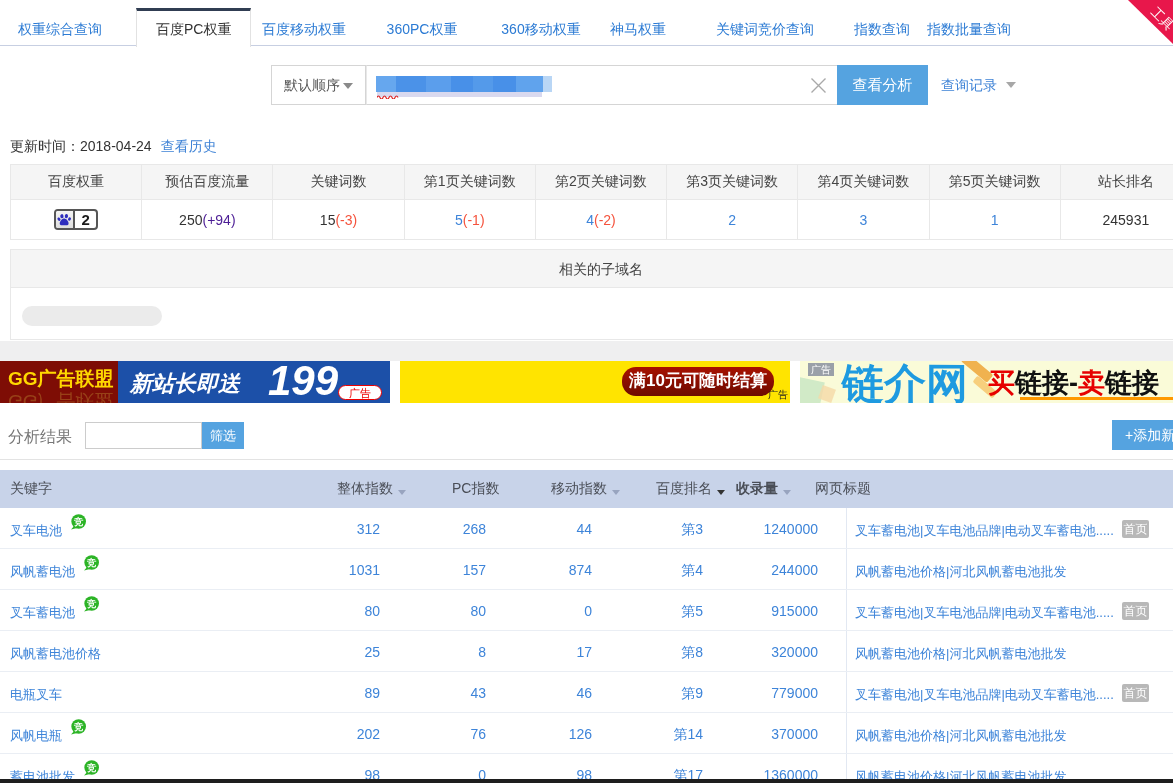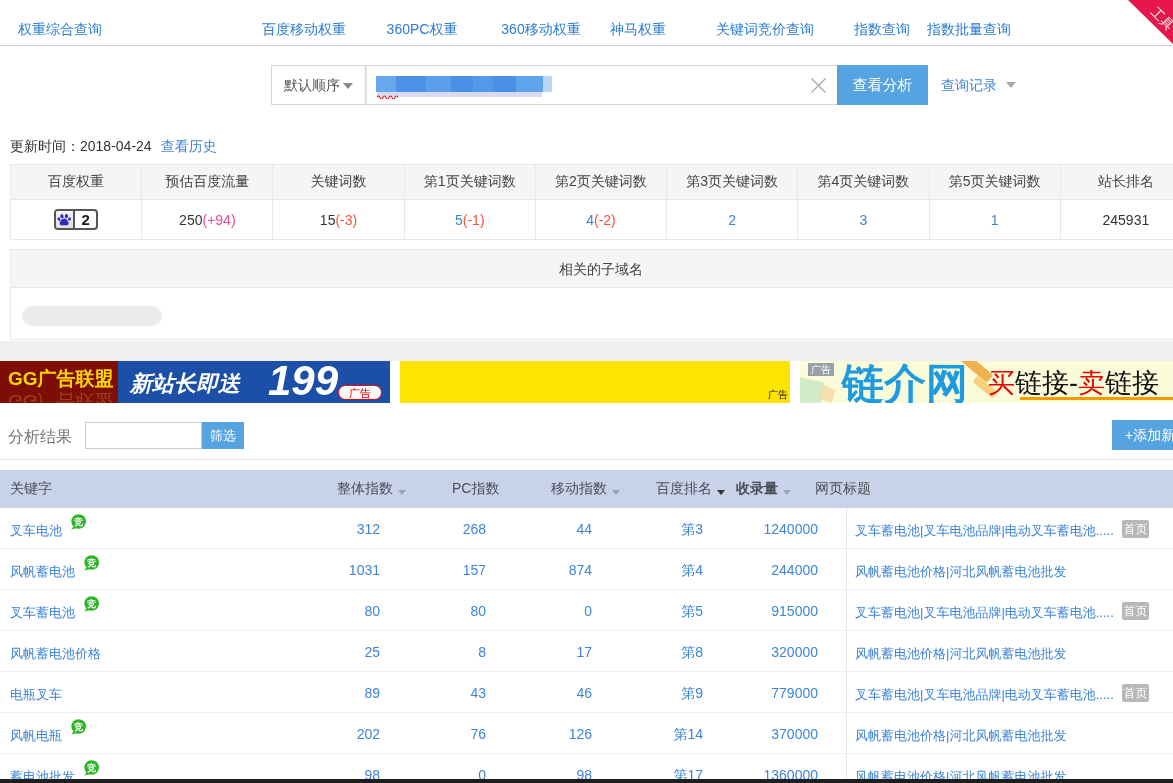--- a/index.html
+++ b/index.html
@@ -40,21 +40,21 @@
 
 
 #updrow { position:absolute; left:10px; top:138px; font-size:14px; color:#333; }
 #updrow a { color:#3f83d6; margin-left:9px; }
 
 
 #t1 { position:absolute; left:10px; top:164px; width:1182px; border-collapse:collapse; table-layout:fixed; }
 #t1 th { background:#f5f5f5; border:1px solid #e8e8e8; height:35px; font-weight:normal;
   font-size:14px; color:#444; }
 #t1 td { border:1px solid #e8e8e8; height:40px; text-align:center; font-size:14px; color:#333; }
-.green { color:#ec4899; }
+.green { color:#4c1d95; }
 .red { color:#f5533d; }
 .blue { color:#3d84d9; }
 #badge { display:inline-block; border:2px solid #565656; border-radius:4px; overflow:hidden;
   vertical-align:middle; height:21px; background:#fff; }
 #badge .paw { display:inline-block; width:19px; height:17px; border-right:2px solid #565656;
   background:linear-gradient(#f4f4f4,#dedede); text-align:center; vertical-align:top; }
 #badge .num { display:inline-block; width:21px; height:17px; font-size:15px; font-weight:bold;
   color:#1a1a1a; text-align:center; line-height:17px; vertical-align:top; }
 
 
@@ -80,21 +80,21 @@
 #ad2 .t { position:absolute; left:8px; top:2px; font-size:30px; font-weight:bold; color:#e60000;
   text-shadow:-1px -1px 0 #fff, 1px -1px 0 #fff, -1px 1px 0 #fff, 1px 1px 0 #fff; }
 #ad2 .p { position:absolute; left:222px; top:6px; width:152px; height:29px; border-radius:14px;
   background:linear-gradient(#a81200,#6d0a00); color:#fff; font-size:17px; font-weight:bold;
   text-align:center; line-height:28px; }
 #ad2 .g { position:absolute; right:2px; bottom:1px; font-size:10px; color:#222; }
 #ad3 { left:800px; width:390px; background:#fafbd8; }
 #ad3 .g { position:absolute; left:8px; top:2px; width:26px; height:13px; background:#9aa0a8;
   color:#fff; font-size:10px; text-align:center; line-height:13px; }
 #ad3 .b { position:absolute; left:42px; top:-5px; font-size:42px; font-weight:bold; color:#1e9ae0; }
-#ad3 .t { position:absolute; left:188px; top:4px; font-size:27px; font-weight:normal; color:#111; }
+#ad3 .t { position:absolute; left:188px; top:4px; font-size:27px; font-weight:bold; color:#111; }
 #ad3 .t em { color:#e60000; font-style:normal; }
 #ad3 .u { position:absolute; left:220px; top:36px; width:170px; height:3px; background:#ff9900; }
 
 
 #filter { position:absolute; left:0; top:403px; width:1173px; height:57px; border-bottom:1px solid #e3e3e3; background:#fff; }
 #filter .lab { position:absolute; left:8px; top:24px; font-size:16px; color:#777; }
 #filter input { position:absolute; left:85px; top:19px; width:117px; height:27px;
   border:1px solid #ccc; background:#fff; }
 #filter .fbtn { position:absolute; left:202px; top:19px; width:42px; height:27px; background:#55a3e0;
   color:#fff; font-size:13px; text-align:center; line-height:27px; }
@@ -122,20 +122,21 @@
 .row .home { position:absolute; left:1122px; top:12px; width:27px; height:18px; background:#b8b8b8;
   color:#fff; font-size:12px; text-align:center; line-height:18px; border-radius:2px; }
 .vline { position:absolute; left:846px; top:0; width:1px; height:100%; background:#e2e8f2; }
 #botbar { position:absolute; left:0; top:779px; width:1173px; height:4px; background:#1e1e1e; }
 </style>
 </head>
 <body>
 
 <div id="tabbar">
   <span class="tab" style="left:60px;">权重综合查询</span>
+  <span class="tab active" style="left:136px;">百度PC权重</span>
   <span class="tab" style="left:304px;">百度移动权重</span>
   <span class="tab" style="left:422px;">360PC权重</span>
   <span class="tab" style="left:541px;">360移动权重</span>
   <span class="tab" style="left:638px;">神马权重</span>
   <span class="tab" style="left:765px;">关键词竞价查询</span>
   <span class="tab" style="left:868px;margin-left:14px;">指数查询</span>
   <span class="tab" style="left:969px;">指数批量查询</span>
 </div>
 <div id="ribbon">
     <div class="tri"></div>
@@ -205,20 +206,21 @@
 <div class="ad" id="ad1">
   <div class="l">
       <b>GG广告联盟</b>
       <i>GG广告联盟</i>
     </div>
   <div class="m">新站长即送</div>
   <div class="n">199</div>
   <div class="g">广告</div>
 </div>
 <div class="ad" id="ad2">
+  <div class="p">满10元可随时结算</div>
   <div class="g">广告</div>
 </div>
 <div class="ad" id="ad3">
   <div style="position:absolute;left:-8px;top:18px;width:30px;height:30px;background:#bfe3c0;transform:rotate(12deg);opacity:.7"></div>
   <div style="position:absolute;left:20px;top:26px;width:14px;height:14px;background:#f5d9a8;transform:rotate(20deg);opacity:.8"></div>
   <div style="position:absolute;left:160px;top:2px;width:34px;height:10px;background:#f0b24f;transform:rotate(40deg);border-radius:2px"></div>
   <div style="position:absolute;left:172px;top:22px;width:26px;height:8px;background:#f7cf7d;transform:rotate(40deg);border-radius:2px"></div>
   <div class="g">广告</div>
   <div class="b">链介网</div>
   <div class="t"><em>买</em>链接-<em>卖</em>链接</div>

